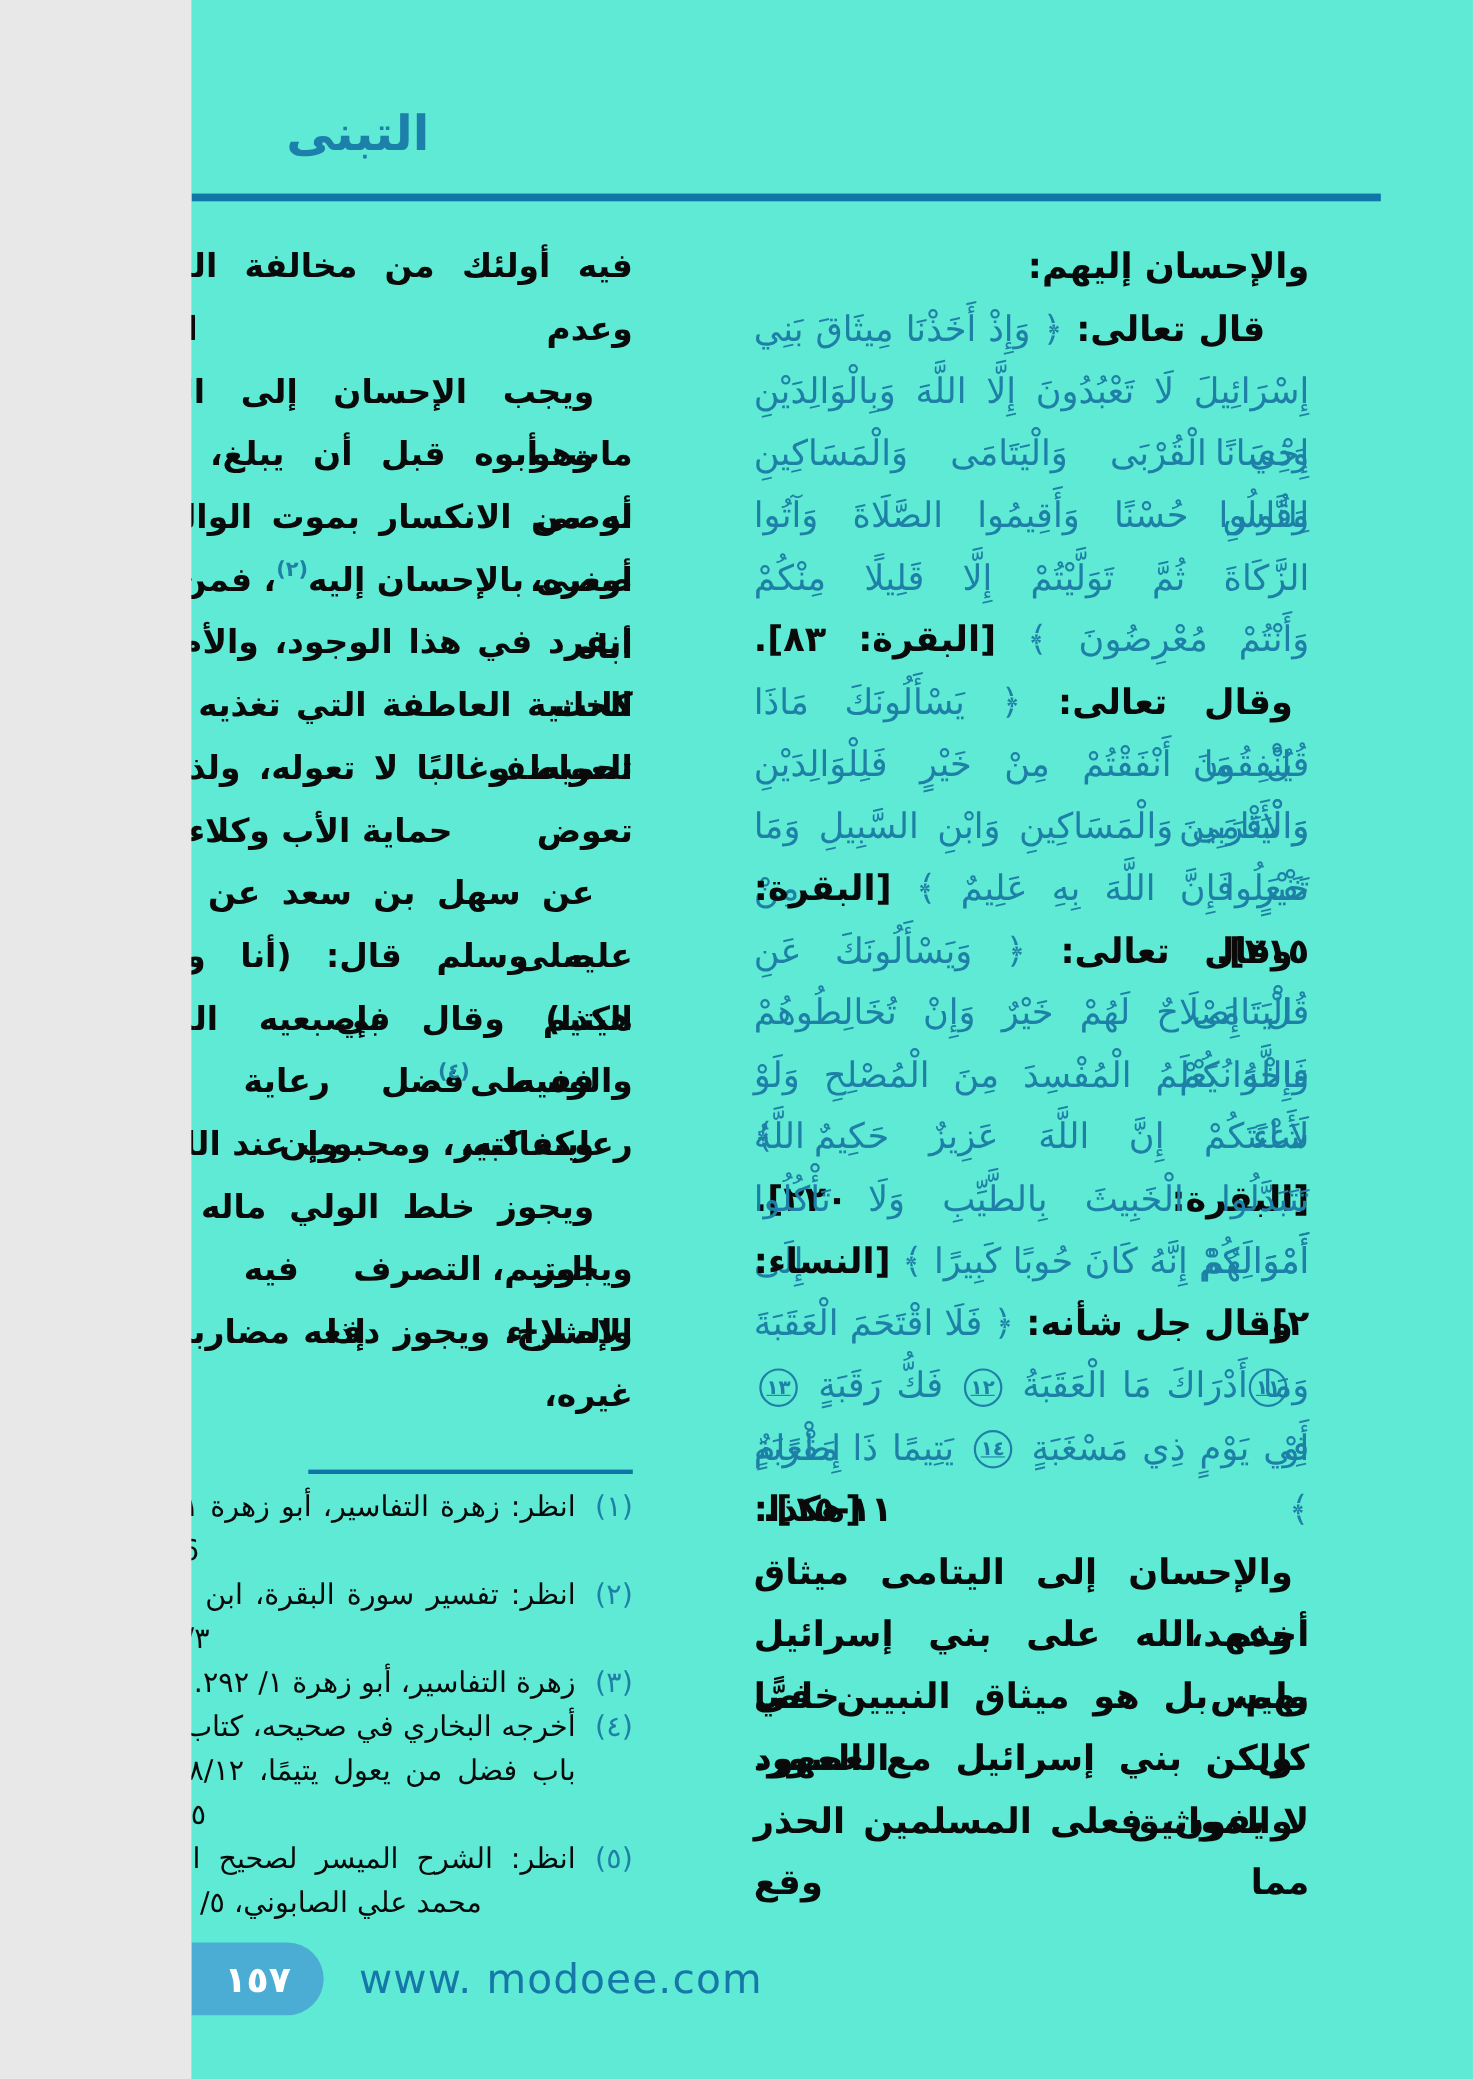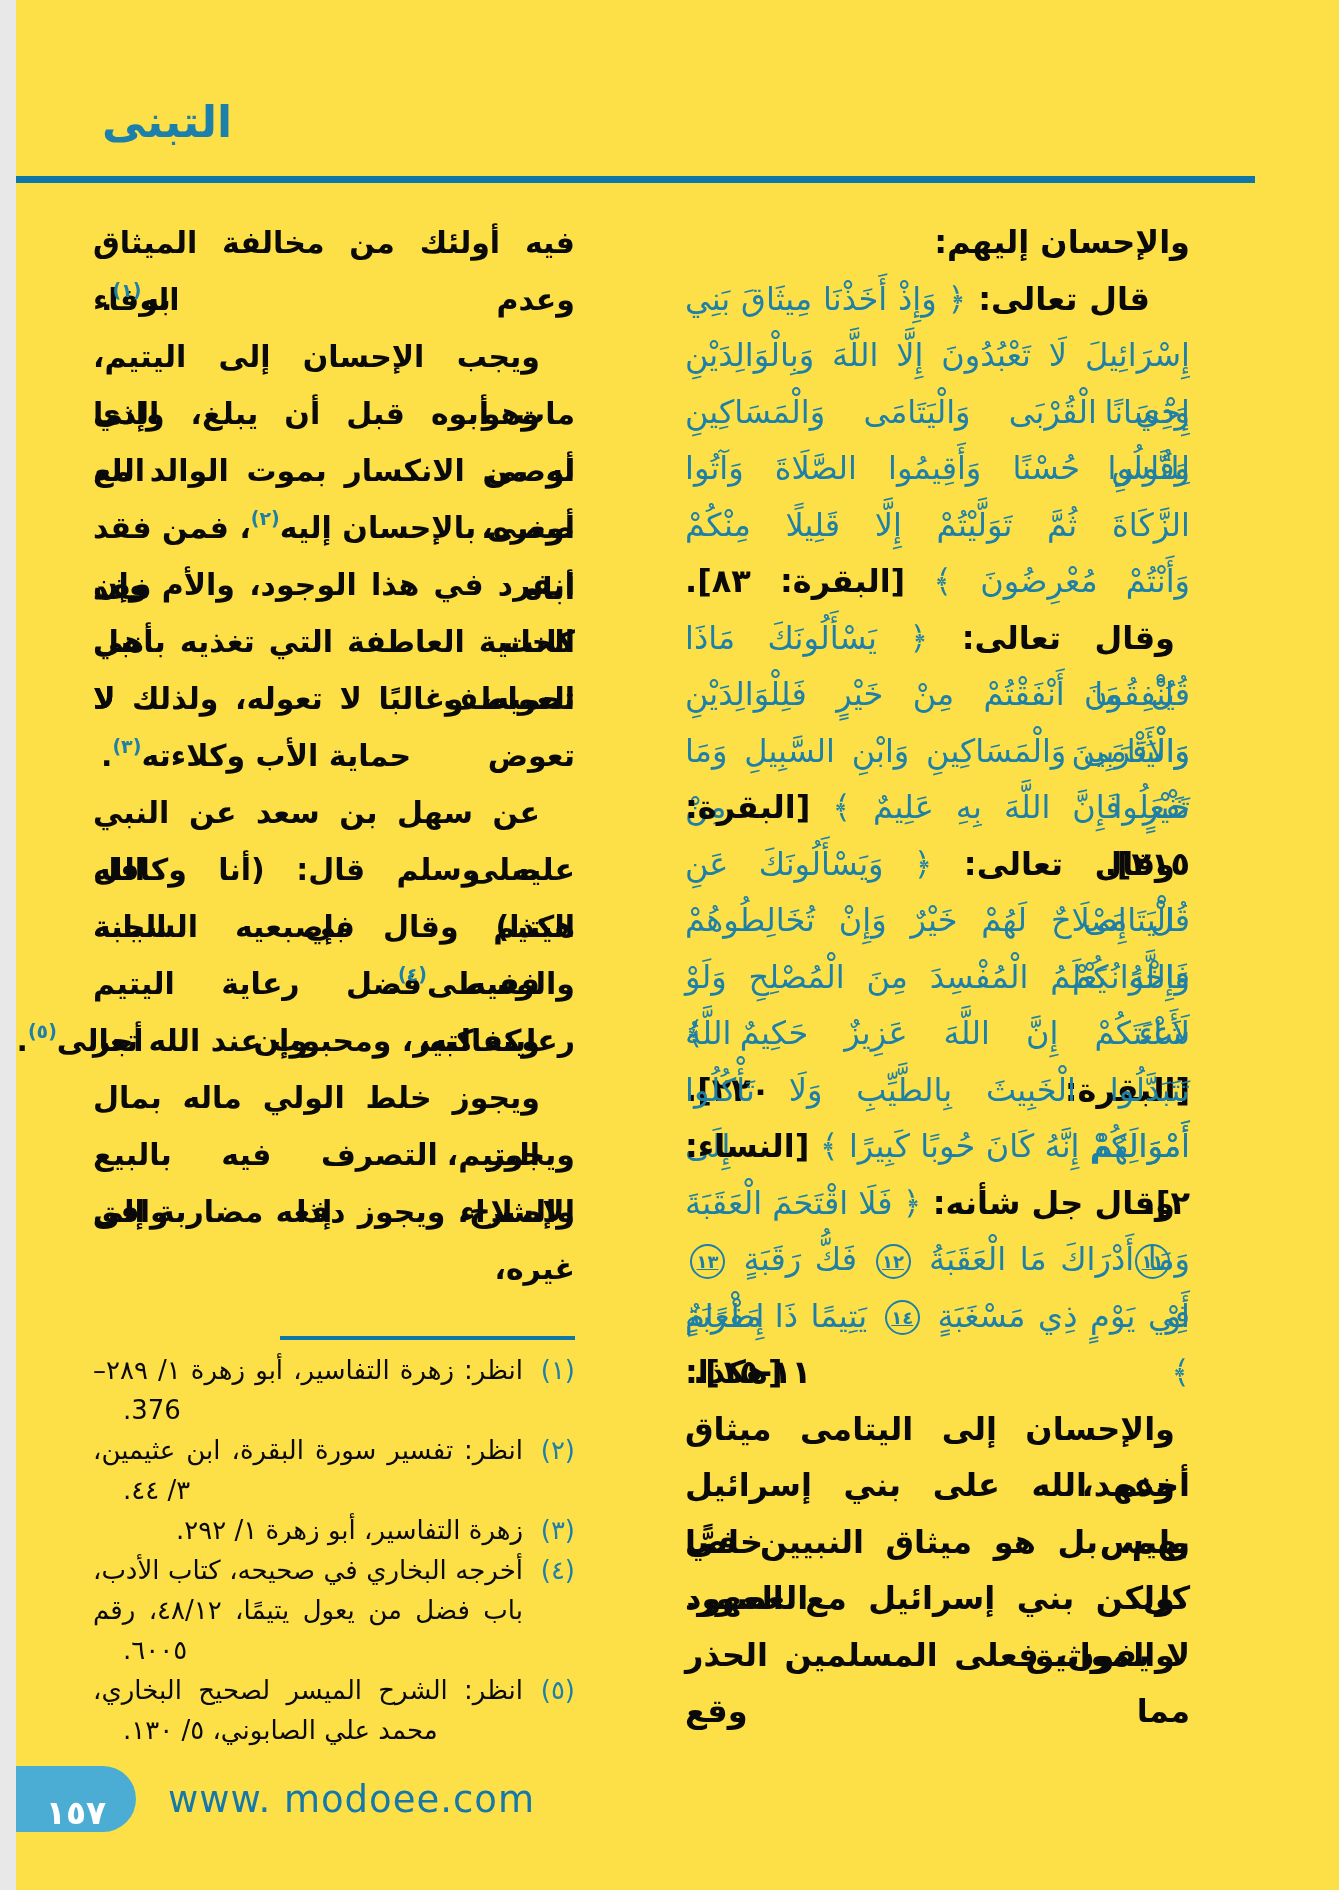--- a/index.html
+++ b/index.html
@@ -6,21 +6,21 @@
     --c-accent:#0f76a8;
     --c-title:#1d80ab;
     --c-quran:#1f80a7;
     --c-ink:#0a0a0a;
     --c-pill:#4badd3;
     --c-site:#1578a8;
   }
   *{margin:0;padding:0;box-sizing:border-box;}
   body{background:#e8e8e8;font-family:"DejaVu Sans",sans-serif;}
   .page{
-    position:relative;width:1323px;height:1890px;background:#fde047;
+    position:relative;width:1165px;height:1890px;background:#5eead4;
     overflow:hidden;direction:rtl;
   }
   
   .hdr-title{
     position:absolute;left:86px;top:96px;
     font-size:44px;font-weight:bold;color:var(--c-title);
     direction:rtl;
   }
   .hdr-rule{
     position:absolute;top:176px;left:0;right:84px;height:7px;
@@ -58,21 +58,21 @@
     text-align:right;font-weight:normal;
   }
   .fn-text{flex:1;font-size:26px;line-height:40px;color:var(--c-ink);}
   .fn-text .fl-j{text-align:justify;text-align-last:justify;}
   .fn-text .fl-r{text-align:right;}
   .fn-text .fl-l{text-align:left;padding-left:30px;}
   
   .pg-pill{
     position:absolute;left:0;top:1766px;width:120px;height:66px;
     background:var(--c-pill);border-radius:0 33px 33px 0;
-    display:flex;align-items:flex-end;justify-content:center;
+    display:flex;align-items:center;justify-content:center;
   }
   .pg-num{color:#ffffff;font-size:33px;font-weight:bold;}
   .site{
     position:absolute;left:152px;top:1778px;direction:ltr;
     color:var(--c-site);font-size:37px;letter-spacing:1px;
   }
 </style>
 </head>
 <body>
 

